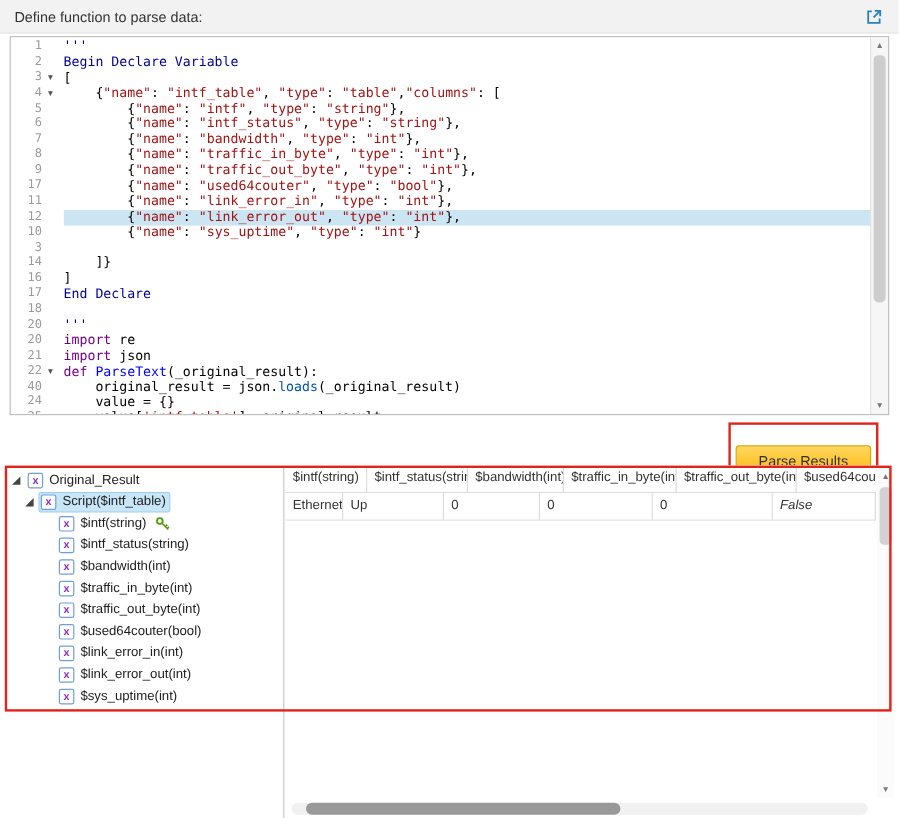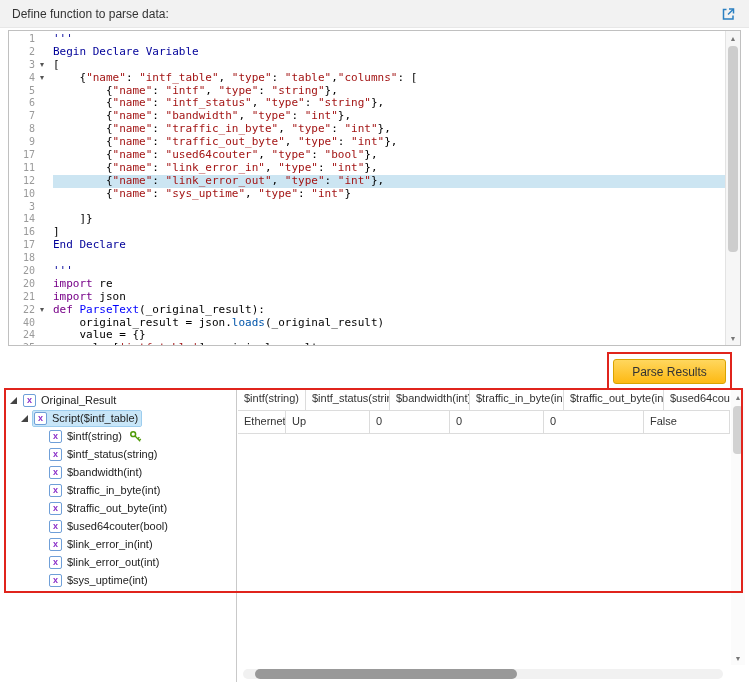--- a/index.html
+++ b/index.html
@@ -22,21 +22,21 @@
   .cline{height:12.9px;line-height:12.9px;min-height:12.9px}
   .cline.hl{background:#cce5f2}
   .tk-kd{color:#000099}.tk-s{color:#a31515}.tk-k{color:#770088}.tk-d{color:#0000ff}.tk-b{color:#0055aa}.tk-p{color:#000}
   .ed-vscroll{width:15px;flex:none;background:#f6f6f6;border-left:1px solid #e3e3e3;display:flex;flex-direction:column}
   .sb-btn{height:14px;flex:none;font-size:7px;color:#777;display:flex;align-items:center;justify-content:center;cursor:pointer}
   .sb-track{flex:1;position:relative}
   .sb-thumb{position:absolute;left:2px;right:2px;top:1px;height:72%;background:#cdcdcd;border-radius:4px;cursor:pointer}
   .sb-thumb2{position:absolute;left:2px;right:2px;top:2px;height:48px;background:#d2d2d2;border-radius:4px;cursor:pointer}
 
   
-  .parse-wrap{position:absolute;top:352px;right:17px;border:2px solid #e0241c;padding:5px 4px;background:transparent}
+  .parse-wrap{position:absolute;top:352px;right:17px;border:2px solid #e0241c;padding:17px 4px;background:transparent}
   .parse-btn{display:block;width:113px;height:25px;font-size:12px;color:#333;background:linear-gradient(#ffd75e,#fdb913);border:1px solid #d9a300;border-radius:3px;cursor:pointer;font-family:"Liberation Sans","DejaVu Sans",sans-serif}
 
   
   .bottom{position:absolute;left:4px;top:388px;width:741px;bottom:0;background:#fff}
   .redbox{position:absolute;pointer-events:none;border:2px solid #e0241c;z-index:6}
   .redbox.results{left:0;top:0;width:739px;height:205px}
 
   .tree{position:absolute;left:0;top:0;width:233px;height:100%;border-right:1px solid #c9c9c9;padding-top:3px;overflow:hidden;background:#fff}
   .trow{height:18px;display:flex;align-items:center;font-size:11px;color:#222;cursor:pointer;white-space:nowrap}
   .trow.lv0{padding-left:6px}.trow.lv1{padding-left:17px}.trow.lv2{padding-left:44px}
@@ -272,21 +272,21 @@
             <div class="gcell" style="width: 94px;">$traffic_in_byte(int)</div>
             <div class="gcell" style="width: 100px;">$traffic_out_byte(int)</div>
             <div class="gcell" style="width: 86px;">$used64cou</div>
           </div>
           <div class="grow">
             <div class="gcell" style="width: 48px;">Ethernet2...</div>
             <div class="gcell" style="width: 84px;">Up</div>
             <div class="gcell" style="width: 80px;">0</div>
             <div class="gcell" style="width: 94px;">0</div>
             <div class="gcell" style="width: 100px;">0</div>
-            <div class="gcell" style="width: 86px;">False</div>
+            <div class="gcell" style="width: 86px; font-style: italic;">False</div>
           </div>
         </div>
 
       <div class="tvscroll">
         <div class="sb-btn">▲</div>
         <div class="sb-track">
             <div class="sb-thumb2"></div>
           </div>
         <div class="sb-btn">▼</div>
       </div>

